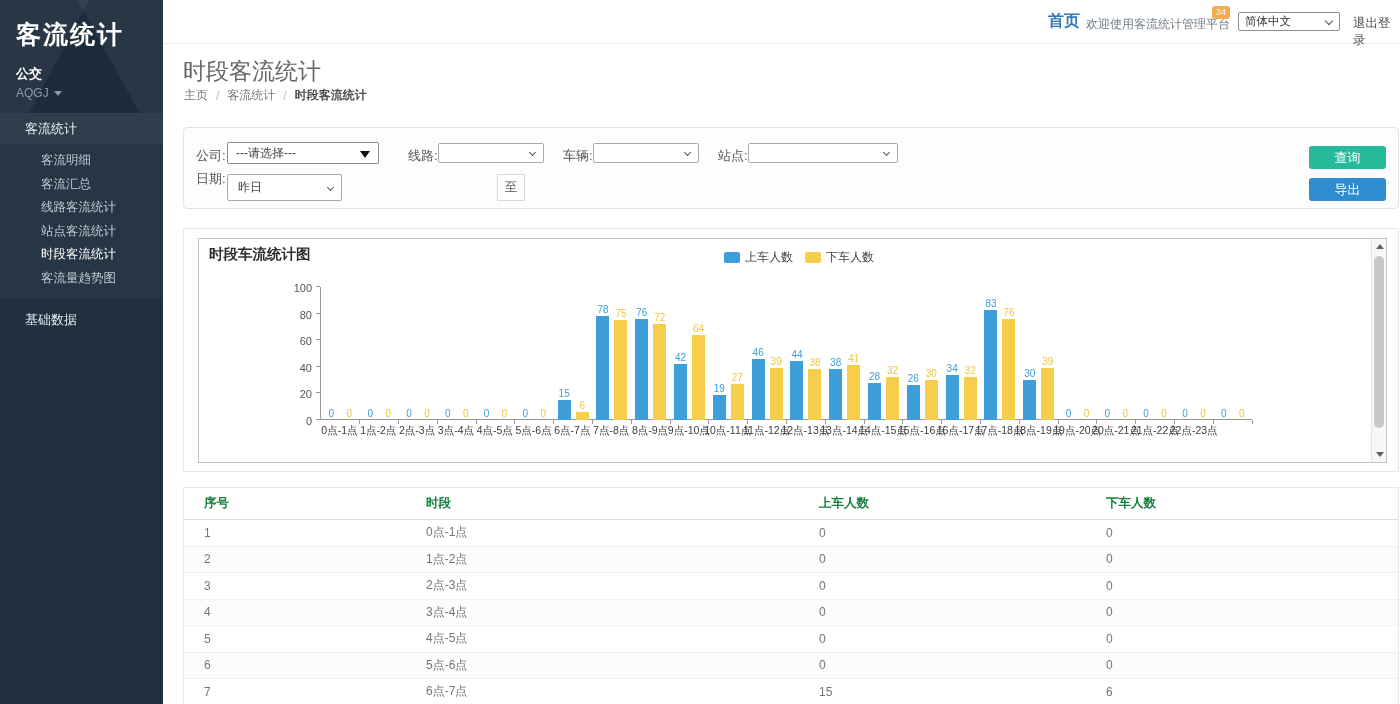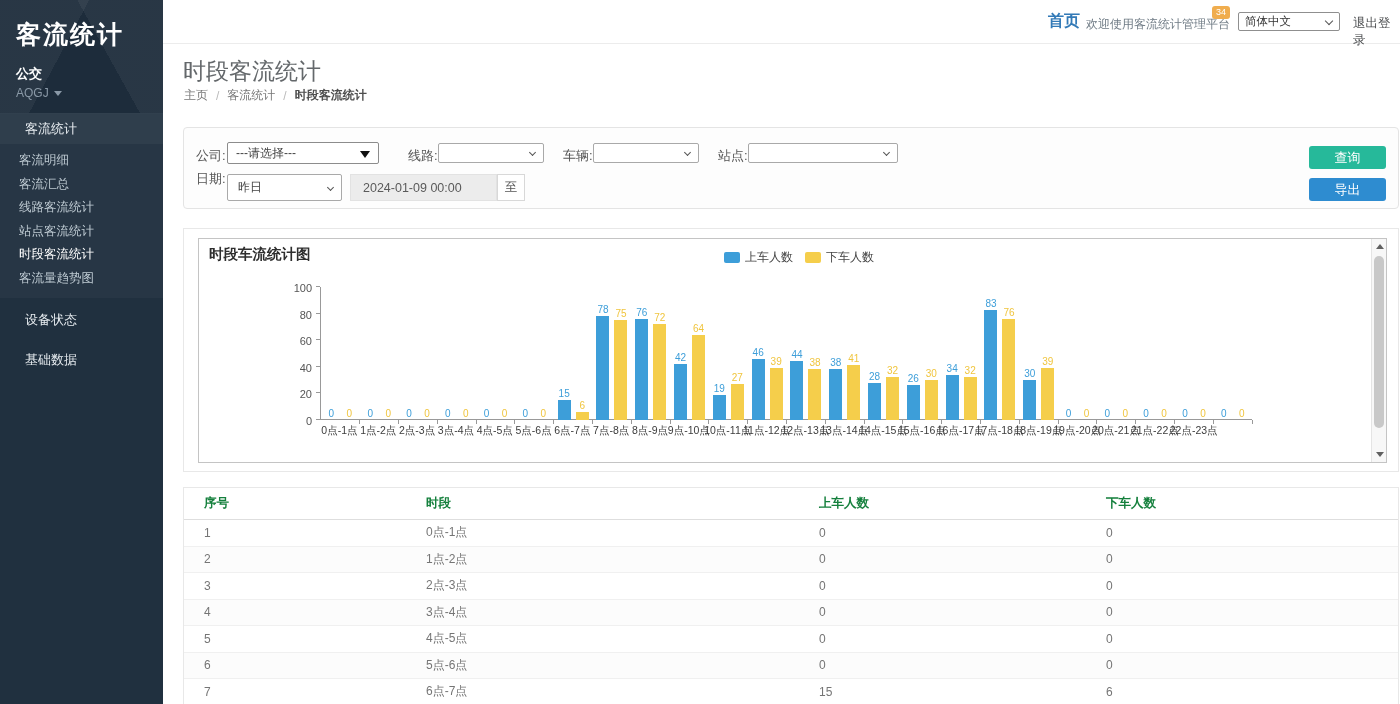--- a/index.html
+++ b/index.html
@@ -15,21 +15,21 @@
       linear-gradient(61deg, transparent 62%, rgba(255,255,255,0.05) 62%),
       #1d2c3b; }
   .brand-title { color:#fff; font-size:25px; font-weight:bold; letter-spacing:2px; }
   .brand-org { color:#fff; font-size:13px; font-weight:bold; margin-top:14px; }
   .brand-code { color:#8a99a7; font-size:12px; margin-top:3px; display:flex; align-items:center; gap:5px; }
   .caret-down { width:0; height:0; border-left:4px solid transparent; border-right:4px solid transparent; border-top:5px solid #8a99a7; display:inline-block; }
   .side-menu { border-top:1px solid rgba(255,255,255,0.08); }
   .side-section { height:30px; line-height:30px; padding-left:25px; font-size:13px; color:#e8edf1;
     background:rgba(255,255,255,0.07); cursor:pointer; }
   .side-sub { background:rgba(255,255,255,0.03); padding:5px 0 8px 0; }
-  .sub-item { line-height:23.5px; padding-left:19px; font-size:12.5px; color:#bfcbd3; cursor:pointer; }
+  .sub-item { line-height:23.5px; padding-left:41px; font-size:12.5px; color:#bfcbd3; cursor:pointer; }
   .sub-item.active { color:#ffffff; }
   .side-item { height:30px; line-height:30px; padding-left:25px; font-size:13px; color:#e8edf1; cursor:pointer; margin-top:3px; }
   .side-item + .side-item { margin-top:10px; }
   .side-extra { padding-top:4px; }
 
   
   .topbar { position:absolute; left:163px; top:0; right:0; height:44px; background:#fff; border-bottom:1px solid #ececec; }
   .tb-home { position:absolute; left:885px; top:11px; font-size:16px; font-weight:bold; color:#337ab7; cursor:pointer; }
   .tb-welcome { position:absolute; left:923px; top:16px; font-size:12px; color:#6f7b85; }
   .tb-badge { position:absolute; left:1049px; top:6px; background:#f0ad4e; color:#fff; font-size:9px;
@@ -120,21 +120,20 @@
     <div class="side-section">客流统计</div>
     <div class="side-sub">
         <div class="sub-item">客流明细</div>
         <div class="sub-item">客流汇总</div>
         <div class="sub-item">线路客流统计</div>
         <div class="sub-item">站点客流统计</div>
         <div class="sub-item active">时段客流统计</div>
         <div class="sub-item">客流量趋势图</div>
       </div>
     <div class="side-extra">
-        <div class="side-item">设备状态</div>
         <div class="side-item">基础数据</div>
       </div>
   </div>
 </div>
 
 <div class="topbar">
   <div class="tb-home">首页</div>
   <div class="tb-welcome">欢迎使用客流统计管理平台</div>
   <div class="tb-badge">34</div>
   <div class="tb-select">
@@ -176,21 +175,20 @@
   <div class="f-select" style="left:564px; top:15px; width:150px; height:20px; line-height:18px; padding-left:6px;">
     <span></span>
     <span class="chev"></span>
   </div>
 
   <div class="f-label" style="left:12px; top:42px;">日期:</div>
   <div class="f-select" style="left:43px; top:46px; width:115px; height:27px; line-height:25px; padding-left:10px;">
     <span>昨日</span>
     <span class="chev" style="top:10px;"></span>
   </div>
-  <div class="f-input" style="left:166px; top:46px; width:147px; height:27px;">2024-01-09 00:00</div>
   <div class="f-addon" style="left:313px; top:46px; width:28px; height:27px;">至</div>
 
   <button class="btn" style="top:18px; background:#26b99a;">查询</button>
   <button class="btn" style="top:50px; background:#2e8cd0;">导出</button>
 </div>
 
 <div class="chart-panel">
   <div class="chart-box">
     <div class="chart-title">时段车流统计图</div>
     <div class="legend">

